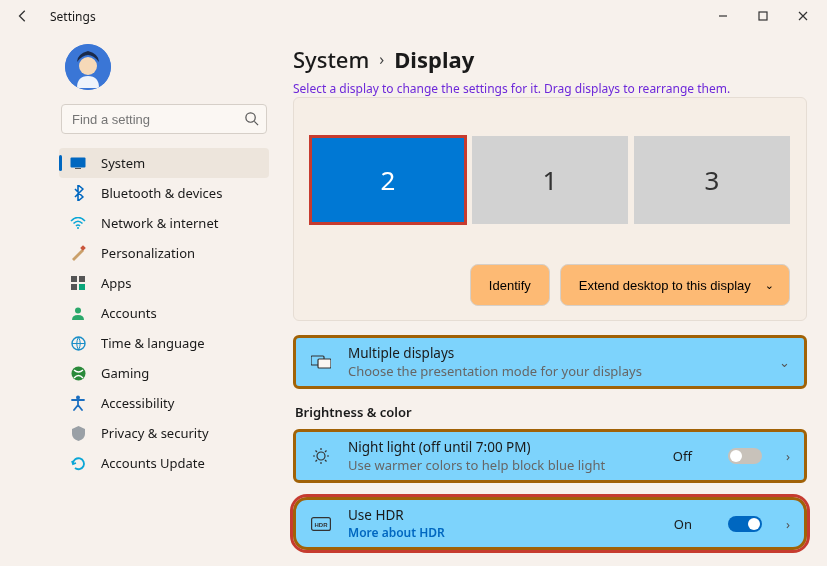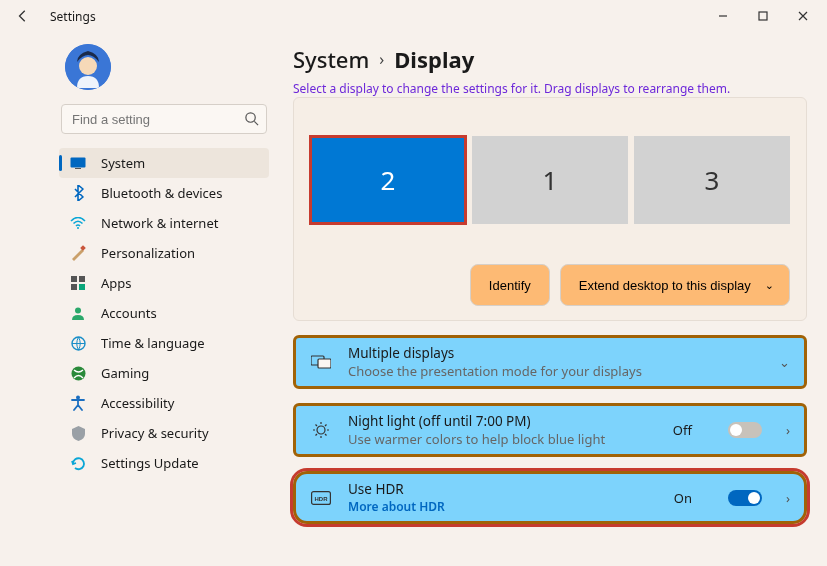--- a/index.html
+++ b/index.html
@@ -192,21 +192,21 @@
           </span>
           <span>Privacy &amp; security</span>
         </div>
         <div class="nav-item">
           <span class="nicon">
             <svg width="15" height="15" viewBox="0 0 15 15">
               <path d="M2 7.5 A5.5 5.5 0 1 1 4 12" stroke="#0aa6d6" stroke-width="1.8" fill="none"></path>
               <path d="M1 5 L2 8 L5 7" stroke="#0aa6d6" stroke-width="1.8" fill="none"></path>
             </svg>
           </span>
-          <span>Settings Update</span>
+          <span>Accounts Update</span>
         </div>
       </div>
   </div>
 
   <div class="main">
     <div class="bc">
       <span class="b1">System</span>
       <span class="chev">›</span>
       <span class="b2">Display</span>
     </div>
@@ -234,20 +234,21 @@
             <rect x="7" y="5" width="13" height="9" rx="1" stroke="#333" fill="#fbf7f3" stroke-width="1.2"></rect>
           </svg>
       </div>
       <div class="ctext">
         <div class="ctitle">Multiple displays</div>
         <div class="csub">Choose the presentation mode for your displays</div>
       </div>
       <span class="chevr">⌄</span>
     </div>
 
+    <div class="section-h">Brightness &amp; color</div>
 
     <div class="card">
       <div class="cicon">
         <svg width="18" height="18" viewBox="0 0 18 18">
             <circle cx="9" cy="9" r="4" stroke="#333" fill="none" stroke-width="1.2"></circle>
             <g stroke="#333" stroke-width="1.2">
               <line x1="9" y1="1" x2="9" y2="3"></line>
               <line x1="9" y1="15" x2="9" y2="17"></line>
               <line x1="1" y1="9" x2="3" y2="9"></line>
               <line x1="15" y1="9" x2="17" y2="9"></line>

